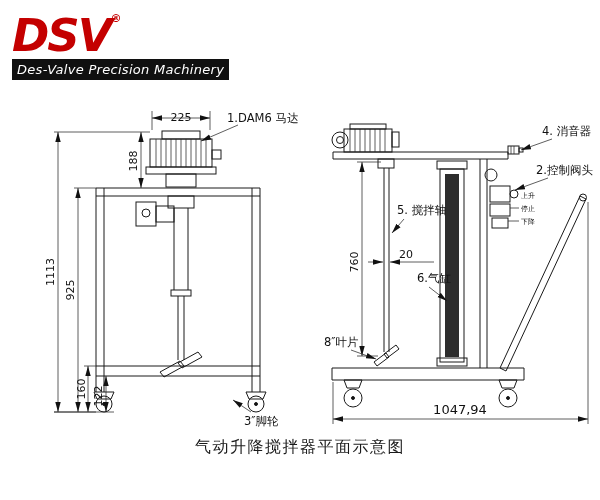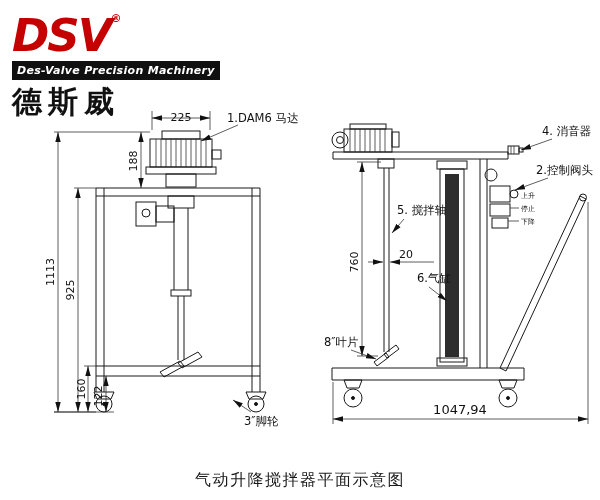--- a/index.html
+++ b/index.html
@@ -1,42 +1,41 @@
 <!DOCTYPE html>
 <html><head>
 <meta charset="utf-8">
 <style>
   html,body{margin:0;padding:0;}
   body{width:600px;height:500px;background:#fff;font-family:"DejaVu Sans","Liberation Sans",sans-serif;position:relative;overflow:hidden;}
   .stage{position:absolute;left:0;top:0;width:600px;height:500px;background:#fff;}
   .logo{position:absolute;left:12px;top:12px;}
   .logo-dsv{font-style:italic;font-weight:900;font-size:45px;color:#c40000;letter-spacing:-2px;line-height:1.05;}
   .logo-reg{font-size:11px;color:#c40000;vertical-align:top;font-style:normal;font-weight:bold;}
-  .logo-bar{display:inline-block;background:#101010;color:#fff;font-style:italic;font-weight:bold;font-size:11px;padding:3px 5px;margin-top:0px;letter-spacing:0.3px;white-space:nowrap;}
+  .logo-bar{display:inline-block;background:#101010;color:#fff;font-style:italic;font-weight:normal;font-size:13px;padding:3px 5px;margin-top:0px;letter-spacing:0.3px;white-space:nowrap;}
   .logo-cn{font-weight:900;font-size:30px;color:#111;margin-top:2px;letter-spacing:6px;}
-  .caption{position:absolute;left:0;right:0;top:470px;text-align:center;font-size:16px;color:#1a1a1a;letter-spacing:1.5px;}
+  .caption{position:absolute;left:0;right:0;top:437px;text-align:center;font-size:16px;color:#1a1a1a;letter-spacing:1.5px;}
   svg.drawing{position:absolute;left:0;top:0;}
   .ln{stroke:#1a1a1a;stroke-width:1;fill:none;}
   .thin{stroke:#2a2a2a;stroke-width:0.75;fill:none;}
   .dim{font-size:11px;fill:#111;}
   .big{font-size:13px;}
   .lbl{font-size:11.5px;fill:#111;}
   .tiny{font-size:7px;fill:#111;}
 </style>
 </head>
 <body>
 
 <div class="stage">
 
   <div class="logo">
     <div>
       <span class="logo-dsv">DSV</span><span class="logo-reg">®</span>
     </div>
     <div class="logo-bar">Des-Valve Precision Machinery</div>
-    <div class="logo-cn">德斯威</div>
   </div>
 
   <svg class="drawing" width="600" height="500" viewBox="0 0 600 500">
     <defs>
       <marker id="aE" markerWidth="11" markerHeight="8" refX="10" refY="3.5" orient="auto" markerUnits="userSpaceOnUse">
           <path d="M0,0.8 L10,3.5 L0,6.2 Z" fill="#111"></path>
         </marker>
       <marker id="aS" markerWidth="12" markerHeight="8" refX="1" refY="3.5" orient="auto" markerUnits="userSpaceOnUse">
           <path d="M11,0.8 L1,3.5 L11,6.2 Z" fill="#111"></path>
         </marker>

